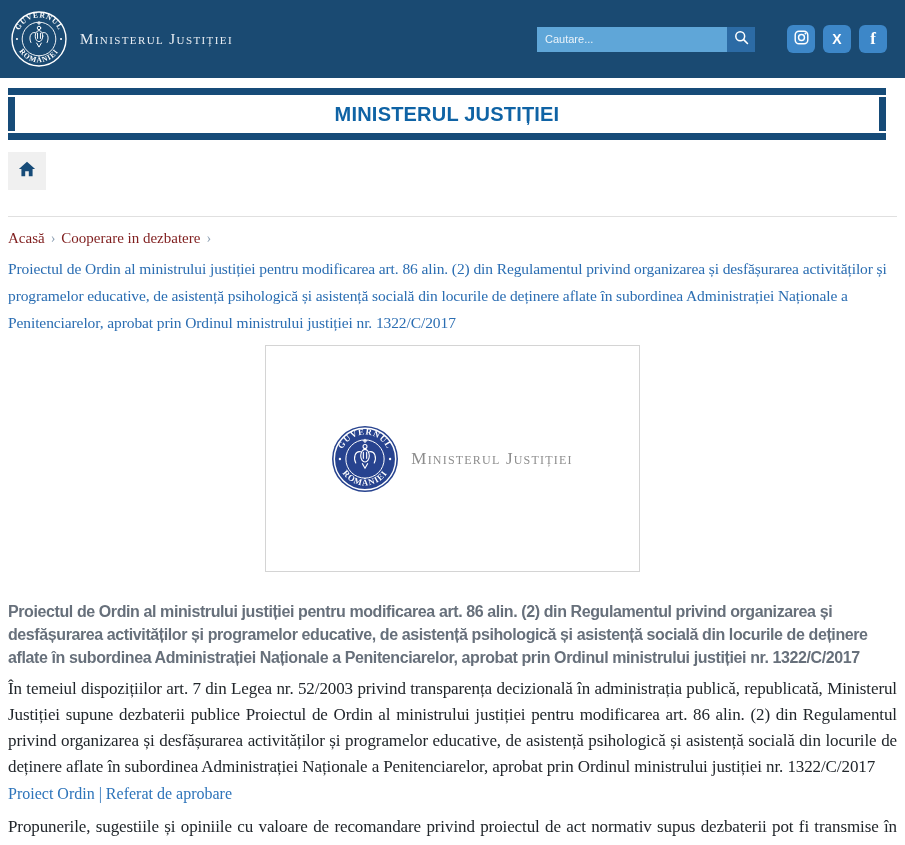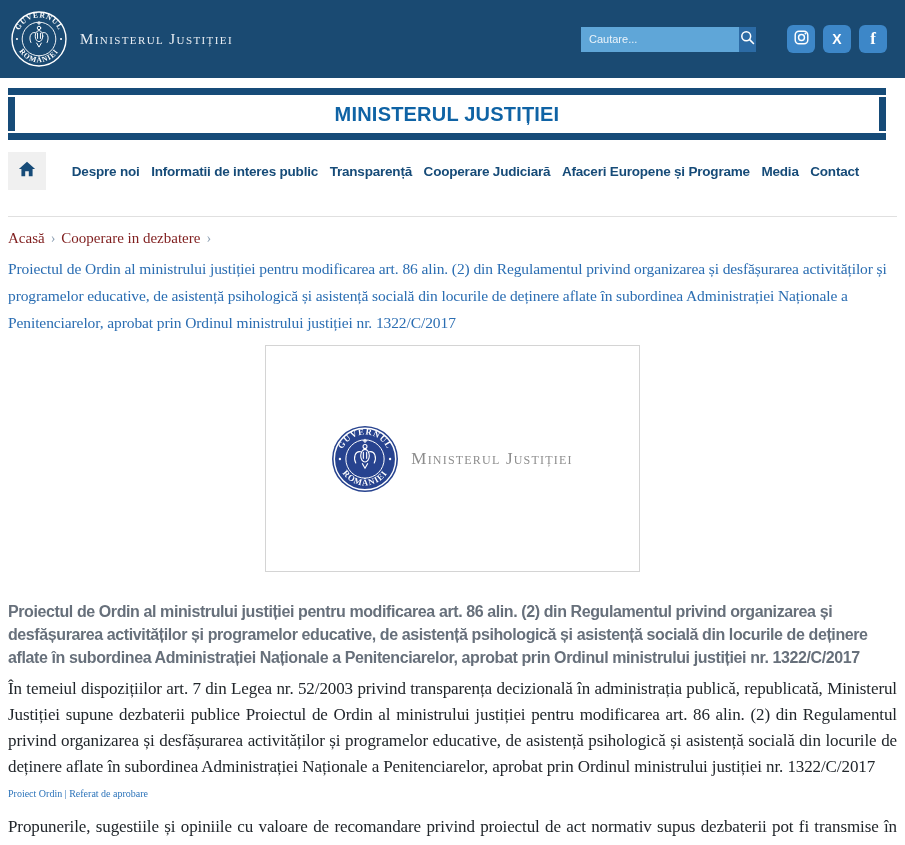--- a/index.html
+++ b/index.html
@@ -15,21 +15,21 @@
     display:flex; align-items:center;
     padding:0 18px 0 10px;
   }
   .seal-svg { display:block; }
   .header-brand {
     margin-left:12px;
     color:#e9eef3; font-size:15px; letter-spacing:1.4px;
     font-variant:small-caps; font-family:"Liberation Serif", serif;
   }
   .header-spacer { flex:1; }
-  .search-bar { display:flex; height:25px; width:174px; }
+  .search-bar { display:flex; height:25px; width:218px; }
   .search-input {
     flex:1; border:none; outline:none;
     background:#5fa6d8; color:#f2f8fc;
     font-family:"Liberation Sans", sans-serif; font-size:11px;
     padding:0 8px;
   }
   .search-input::placeholder { color:#eaf3fa; opacity:1; }
   .search-btn {
     width:28px; border:none; background:#2c6ba5; cursor:pointer;
     display:flex; align-items:center; justify-content:center;
@@ -106,21 +106,21 @@
     font-size:16px; letter-spacing:-0.4px; line-height:23px;
     color:#67707b;
   }
   .body-par {
     margin:7px 8px 0 8px;
     font-size:17px; line-height:26px; letter-spacing:-0.1px;
     text-align:justify; color:#21262b;
   }
   .attachments {
     margin:1px 8px 0 8px;
-    font-size:10px; line-height:26px; color:#2d74ba;
+    font-size:16px; line-height:26px; color:#2d74ba;
   }
   .attachments a { color:#2d74ba; text-decoration:none; cursor:pointer; }
 </style>
 </head>
 <body>
 
 <header class="site-header">
   <span>
     <svg class="seal-svg" width="58" height="58" viewBox="0 0 100 100">
       <circle cx="50" cy="50" r="46.5" fill="none" stroke="#fff" stroke-width="2.4"></circle>
@@ -191,29 +191,20 @@
 </div>
 
 <nav class="main-nav">
   <div class="home-btn">
     <span>
       <svg width="18" height="18" viewBox="0 0 20 20" fill="#164b78">
         <path d="M10 2 L19 10 H16.2 V18 H12 V12.5 H8 V18 H3.8 V10 H1 Z"></path>
       </svg>
     </span>
   </div>
-  <div class="nav-items">
-    <span class="nav-item">Despre noi</span>
-    <span class="nav-item">Informatii de interes public</span>
-    <span class="nav-item">Transparență</span>
-    <span class="nav-item">Cooperare Judiciară</span>
-    <span class="nav-item">Afaceri Europene și Programe</span>
-    <span class="nav-item">Media</span>
-    <span class="nav-item">Contact</span>
-  </div>
 </nav>
 
 <div class="rule"></div>
 
 <div class="breadcrumb">
   <a>Acasă</a><span class="crumb-sep">›</span><a>Cooperare in dezbatere</a><span class="crumb-sep">›</span>
 </div>
 
 <div class="title-link">Proiectul de Ordin al ministrului justiției pentru modificarea art. 86 alin. (2) din Regulamentul privind organizarea și desfășurarea activităților și programelor educative, de asistență psihologică și asistență socială din locurile de deținere aflate în subordinea Administrației Naționale a Penitenciarelor, aprobat prin Ordinul ministrului justiției nr. 1322/C/2017</div>
 

